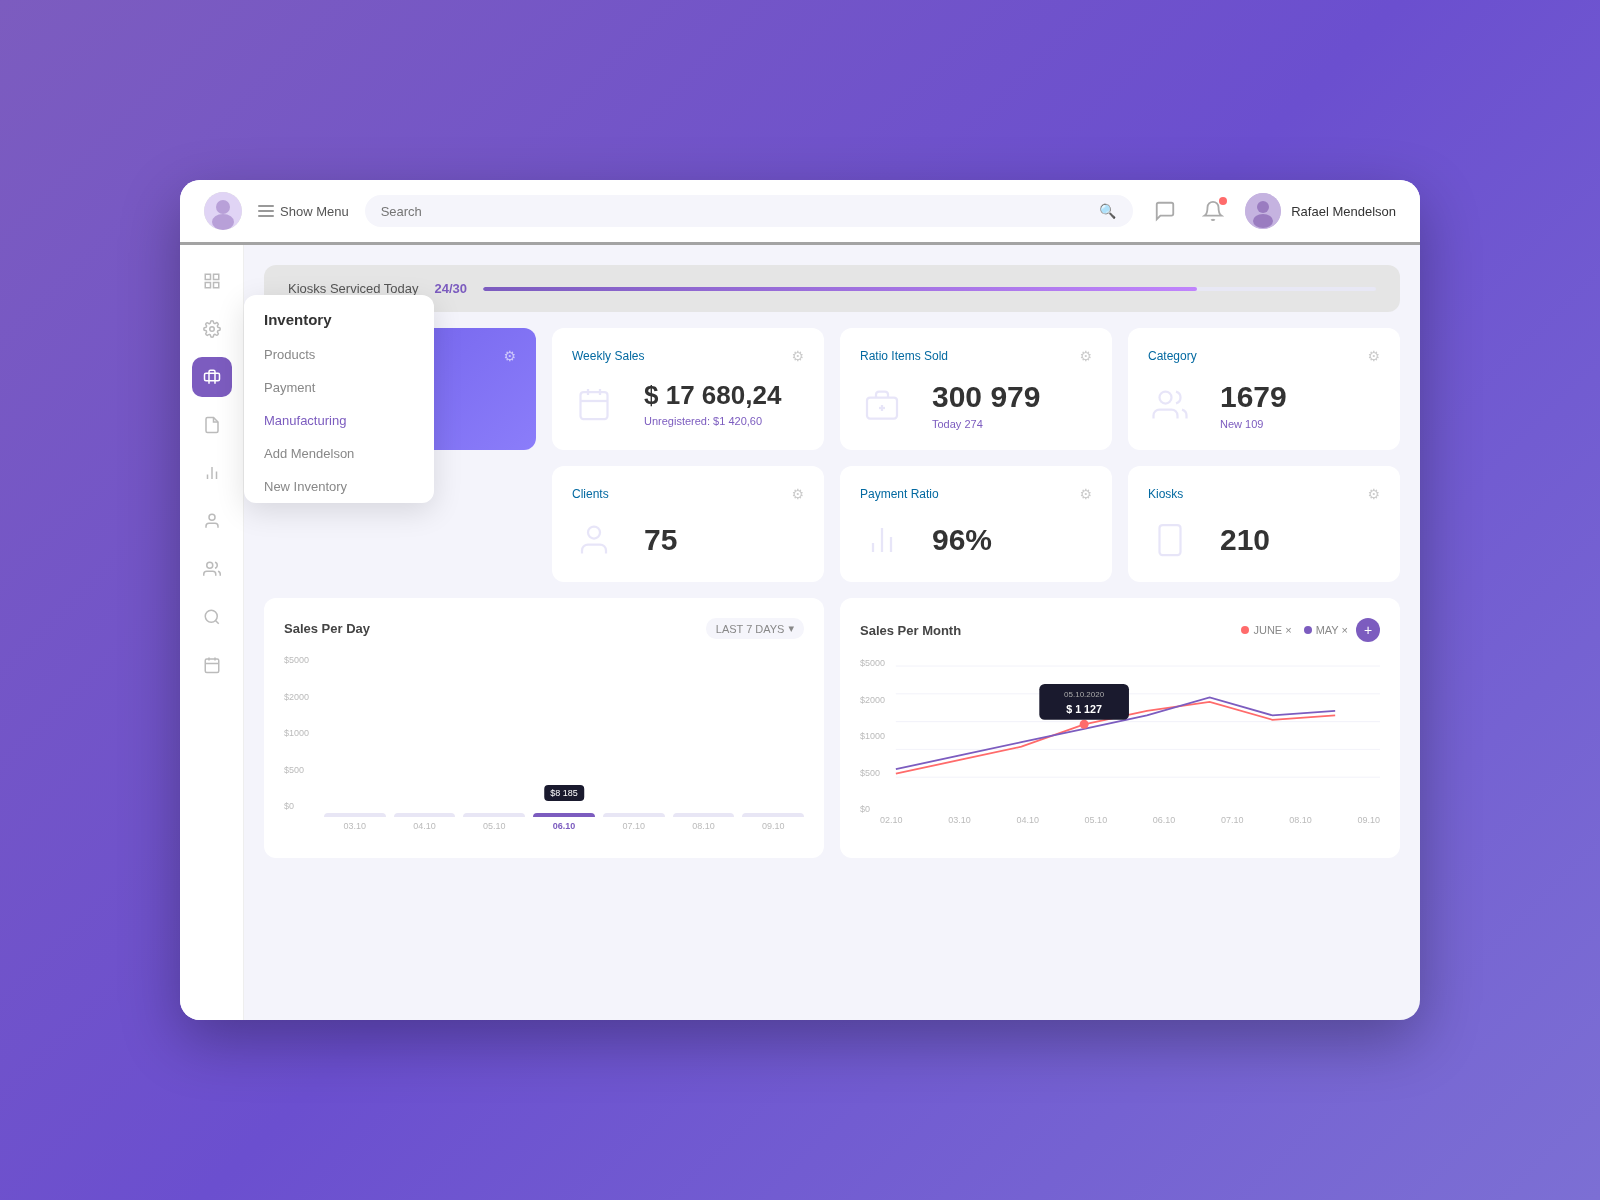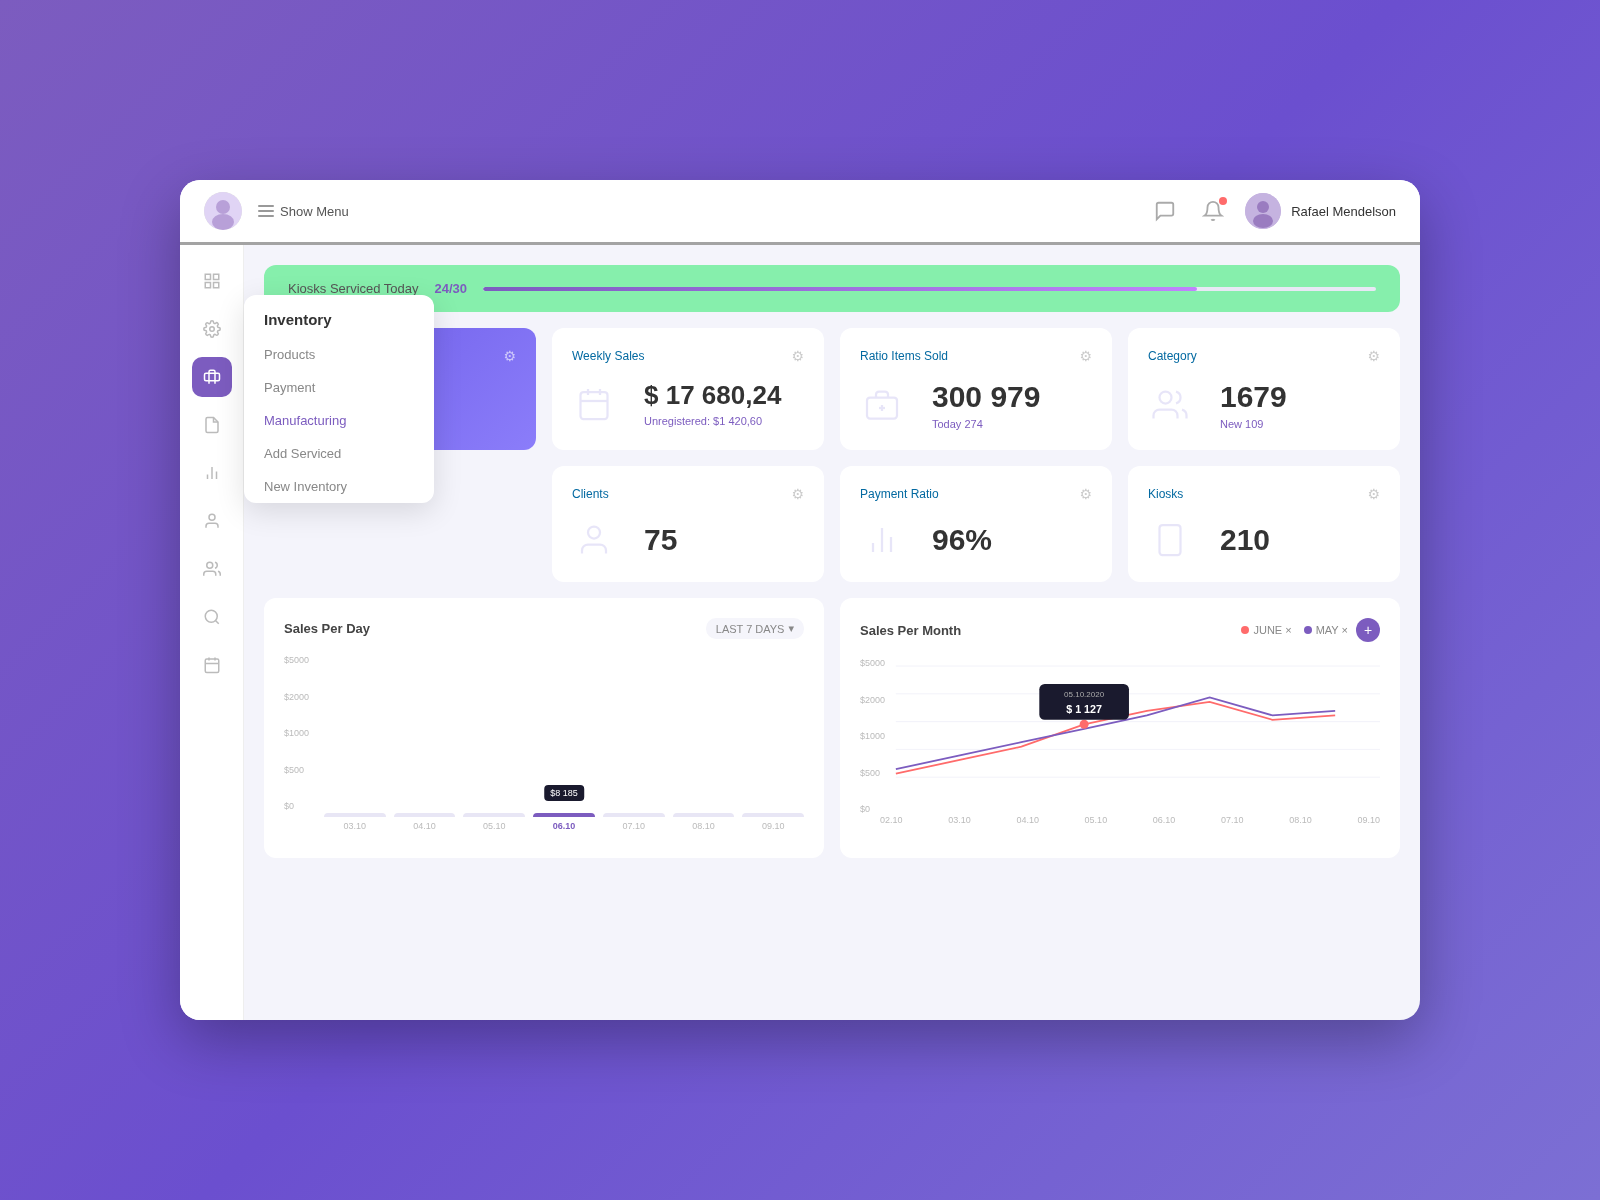--- a/index.html
+++ b/index.html
@@ -129,21 +129,21 @@
       flex: 1;
       padding: 20px;
       overflow-y: auto;
       display: flex;
       flex-direction: column;
       gap: 16px;
     }
 
     
     .kiosks-bar {
-      background: #86efac;
+      background: #e5e5e5;
       border-radius: 12px;
       padding: 16px 24px;
       display: flex;
       align-items: center;
       gap: 16px;
       text-align: center;
     }
     .kiosks-label { font-size: 13px; color: #555; white-space: nowrap; }
     .kiosks-count { color: #7c5cbf; font-weight: 600; font-size: 13px; }
     .progress-bar { flex: 1; height: 4px; background: #e8e8f5; border-radius: 2px; overflow: hidden; }
@@ -238,20 +238,24 @@
         </svg>
     </div>
     <div class="show-menu-btn">
       <div class="hamburger">
         <span></span>
           <span></span>
           <span></span>
       </div>
       <span>Show Menu</span>
     </div>
+    <div class="search-bar">
+      <input type="text" placeholder="Search" style="">
+      <span class="search-icon">🔍</span>
+    </div>
     <div class="header-actions">
       <div class="header-icon">
         <svg width="22" height="22" viewBox="0 0 24 24" fill="none" stroke="#aaa" stroke-width="2">
             <path d="M21 15a2 2 0 0 1-2 2H7l-4 4V5a2 2 0 0 1 2-2h14a2 2 0 0 1 2 2z"></path>
           </svg>
       </div>
       <div class="header-icon">
         <svg width="22" height="22" viewBox="0 0 24 24" fill="none" stroke="#aaa" stroke-width="2">
             <path d="M18 8A6 6 0 0 0 6 8c0 7-3 9-3 9h18s-3-2-3-9"></path>
             <path d="M13.73 21a2 2 0 0 1-3.46 0"></path>
@@ -335,21 +339,21 @@
             <line x1="3" y1="10" x2="21" y2="10"></line>
           </svg>
       </div>
     </div>
 
     <div class="dropdown-menu">
       <div class="dropdown-header">Inventory</div>
       <div class="dropdown-item">Products</div>
       <div class="dropdown-item">Payment</div>
       <div class="dropdown-item active">Manufacturing</div>
-      <div class="dropdown-item">Add Serviced</div>
+      <div class="dropdown-item">Add Mendelson</div>
       <div class="dropdown-item">New Inventory</div>
     </div>
 
     <div class="main-content">
 
       <div class="kiosks-bar">
         <span class="kiosks-label">Kiosks Serviced Today</span>
         <span class="kiosks-count">24/30</span>
         <div class="progress-bar">
           <div class="progress-fill" style="width: 80%"></div>

